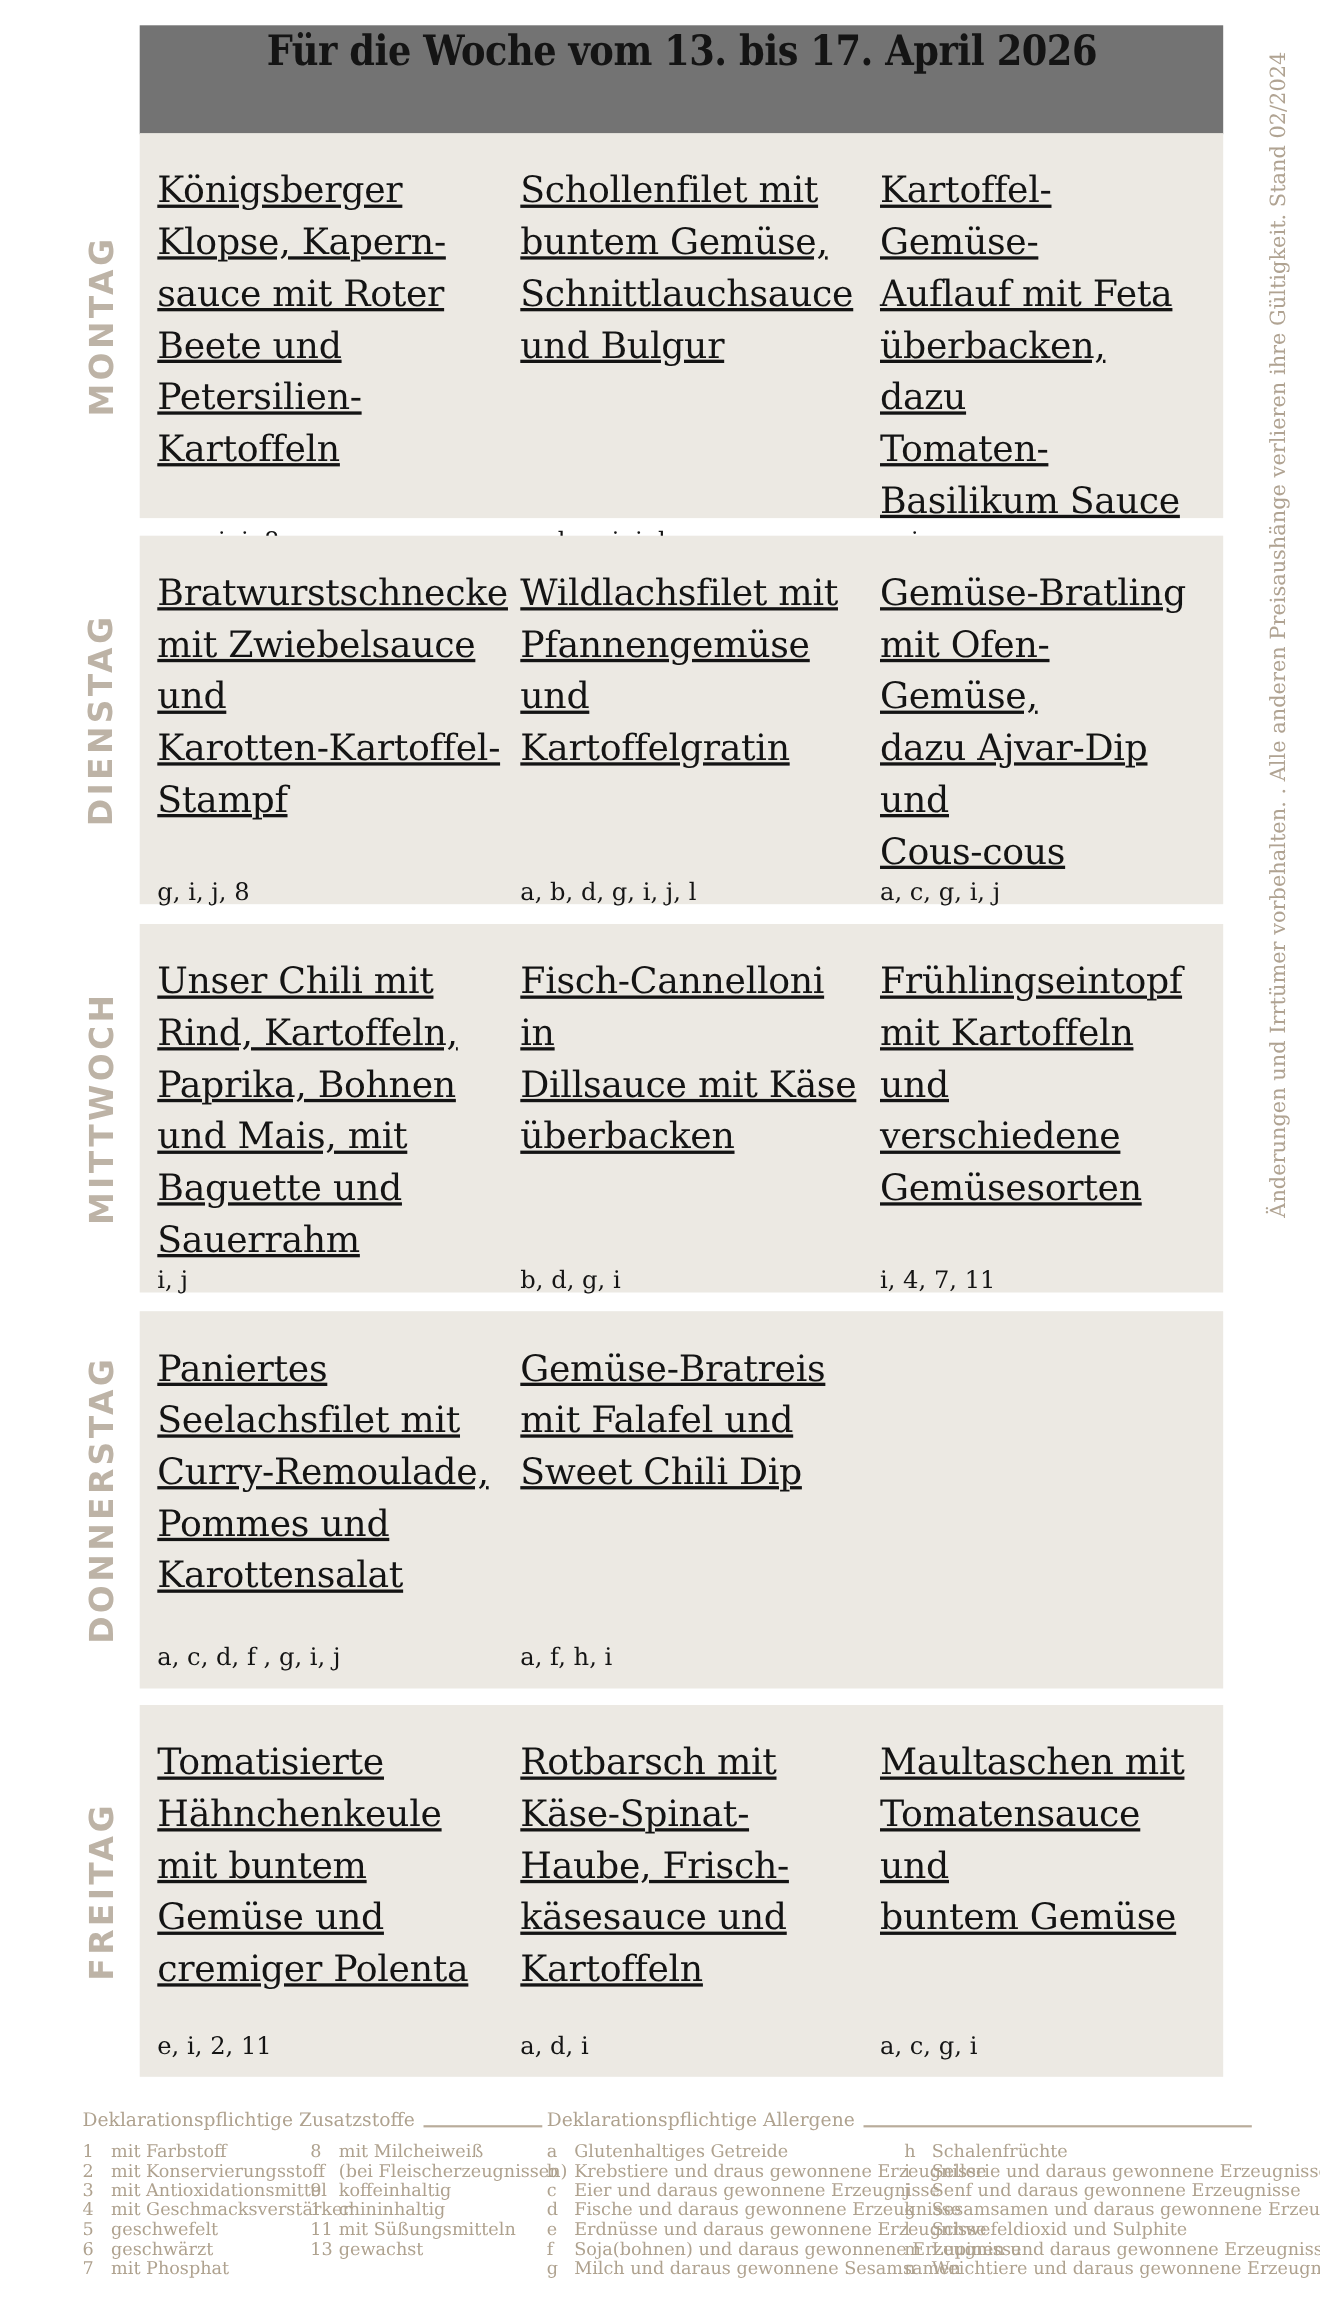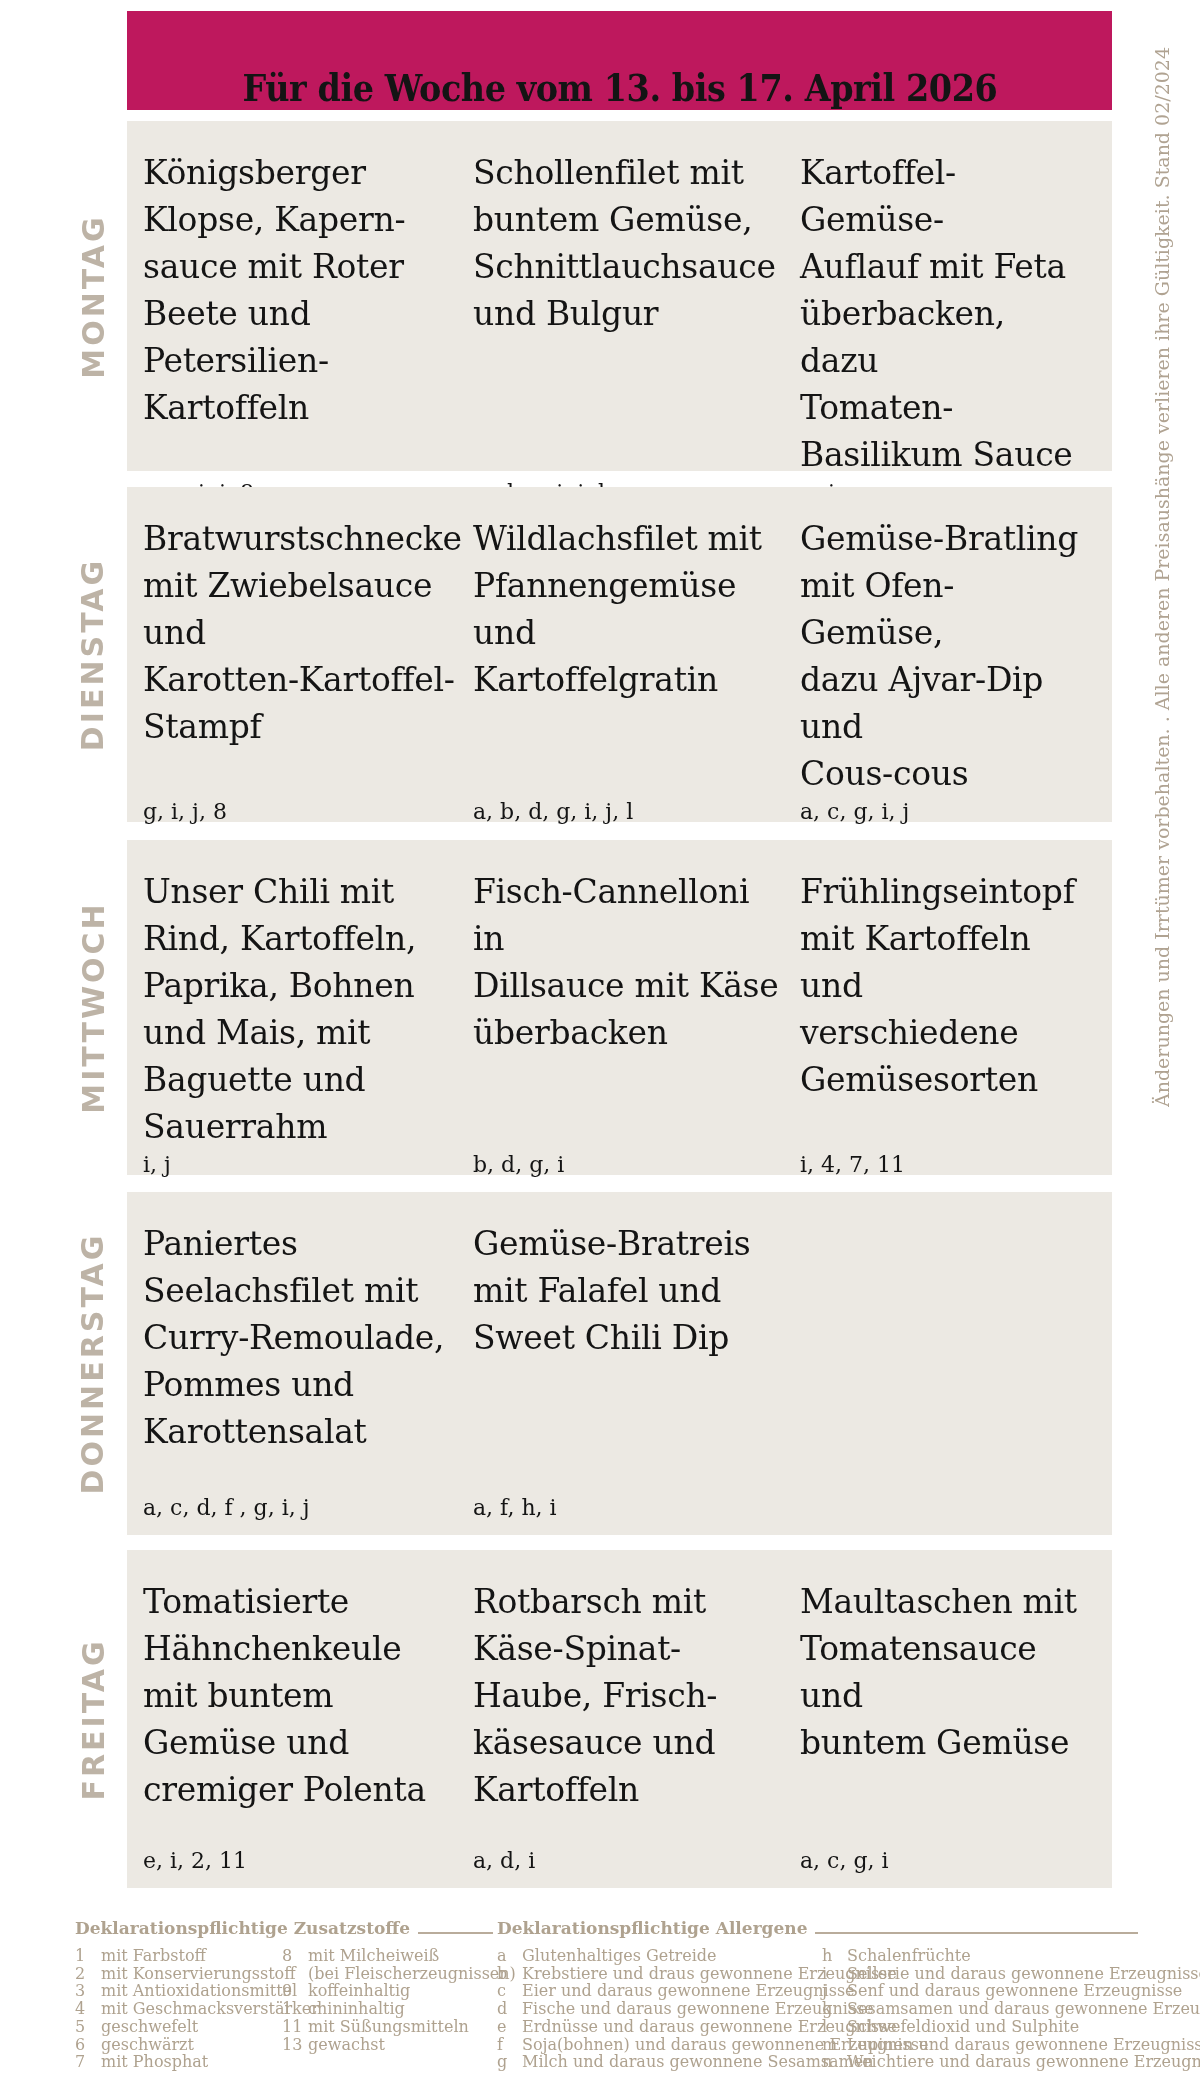--- a/index.html
+++ b/index.html
@@ -8,23 +8,23 @@
     position:relative;
     background:#ffffff;
     font-family:"DejaVu Serif", serif;
     color:#141414;
     overflow:hidden;
   }
   .page { position:absolute; inset:0; }
 
   
   .week-header {
-    position:absolute; left:127px; top:11px; width:985px; height:99px;
-    background:#be185d;
-    display:flex; align-items:flex-end; justify-content:center;
+    position:absolute; left:127px; top:23px; width:985px; height:99px;
+    background:#737373;
+    display:flex; align-items:flex-start; justify-content:center;
   }
   .week-header h1 {
     font-size:38px; font-weight:bold; letter-spacing:-0.5px;
     transform:scaleX(0.88); transform-origin:center;
     white-space:nowrap;
   }
 
   
   .day-row {
     position:absolute; left:127px; width:985px;
@@ -35,39 +35,39 @@
   .day-label {
     position:absolute; left:-62px; top:0; width:56px; height:100%;
     display:flex; align-items:center; justify-content:center;
   }
   .day-label span {
     transform:rotate(-90deg); white-space:nowrap;
     font-family:"DejaVu Sans", sans-serif; font-weight:bold;
     font-size:30px; letter-spacing:3px; color:#BDB3A6;
   }
   .meal { display:flex; flex-direction:column; justify-content:space-between; padding-right:14px; }
-  .meal-text { font-size:33px; line-height:47px; white-space:pre-line; letter-spacing:-0.3px; }
+  .meal-text { font-size:33px; line-height:47px; white-space:pre-line; letter-spacing:-0.3px;text-decoration:underline; }
   .meal-allergens { font-size:22px; line-height:22px; margin-top:4px; }
 
   
   .side-note {
     position:absolute; left:1138px; top:88px; width:48px; height:978px;
     display:flex; align-items:center; justify-content:center;
   }
   .side-note span {
     transform:rotate(-90deg); white-space:nowrap;
     font-size:19px; color:#B0A392;
   }
 
   
   .legend-block { position:absolute; color:#AFA28F; }
   .legend-additives { left:75px; top:1918px; width:420px; }
   .legend-allergens { left:497px; top:1918px; width:643px; }
   .legend-head { display:flex; align-items:flex-end; height:20px; }
-  .legend-title { font-size:17px; font-weight:bold; white-space:nowrap; }
+  .legend-title { font-size:17px; font-weight:normal; white-space:nowrap; }
   .legend-rule { flex:1; border-bottom:2px solid #B9AC9B; margin:0 2px 4px 8px; }
   .legend-cols { display:flex; margin-top:9px; }
   .legend-col { list-style:none; }
   .legend-additives .legend-col-1 { width:207px; }
   .legend-additives .legend-col-2 { flex:1; }
   .legend-allergens .legend-col-1 { width:325px; }
   .legend-allergens .legend-col-2 { flex:1; }
   .legend-item { display:flex; font-size:16px; line-height:17.7px; white-space:nowrap; }
   .legend-item .code { width:26px; flex:0 0 26px; }
   .legend-allergens .legend-item .code { width:25px; flex:0 0 25px; }

